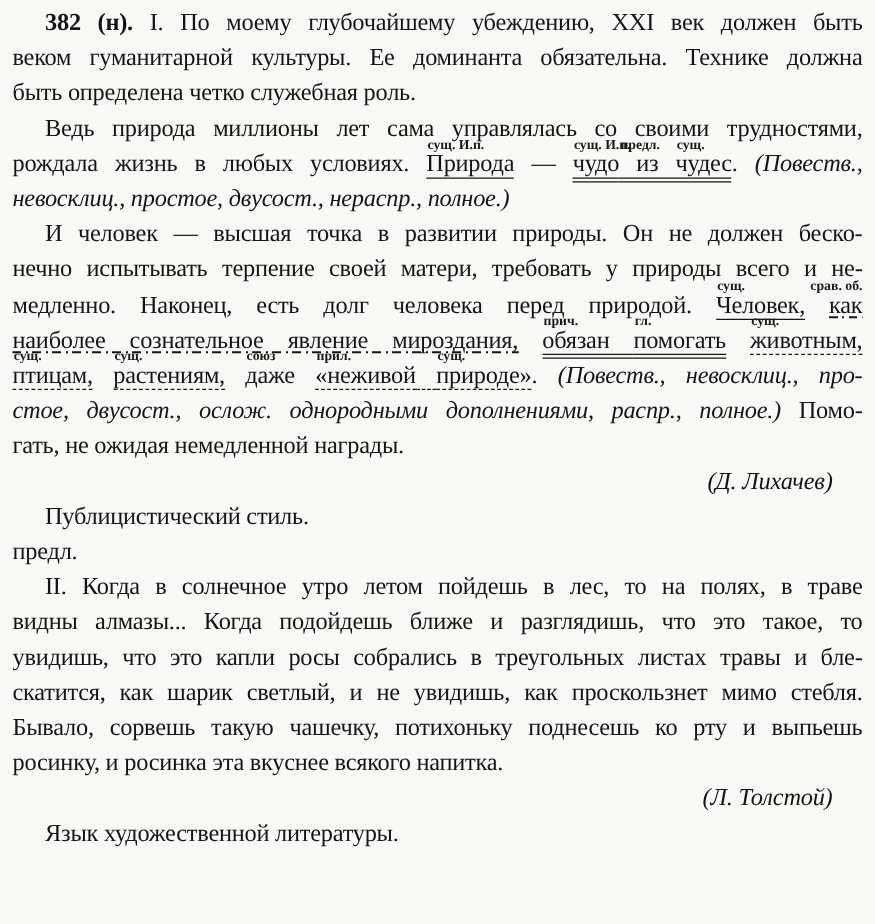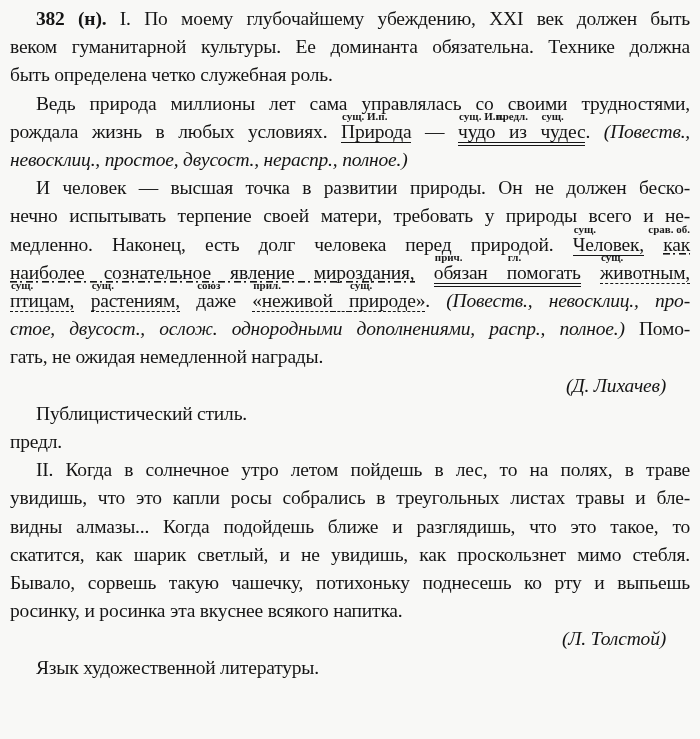--- a/index.html
+++ b/index.html
@@ -57,21 +57,21 @@
       <div class="line j"><span class="seg"><span>нечно испытывать терпение своей матери, требовать у природы всего и не-</span></span></div>
       <div class="line j"><span class="seg"><span>медленно. Наконец, есть долг человека перед природой. </span></span><span class="seg u-solid"><span class="ann">сущ.</span><span>Человек,</span></span><span class="seg"><span> </span></span><span class="seg u-dashdot ann-r"><span class="ann">срав. об.</span><span>как</span></span></div>
       <div class="line j"><span class="seg u-dashdot"><span>наиболее сознательное явление мироздания,</span></span><span class="seg"><span> </span></span><span class="seg u-double"><span class="ann">прич.</span><span>обязан</span></span><span class="seg u-double"><span> </span></span><span class="seg u-double"><span class="ann">гл.</span><span>помогать</span></span><span class="seg"><span> </span></span><span class="seg u-dashed"><span class="ann">сущ.</span><span>животным,</span></span></div>
       <div class="line j"><span class="seg u-dashed"><span class="ann">сущ.</span><span>птицам,</span></span><span class="seg"><span> </span></span><span class="seg u-dashed"><span class="ann">сущ.</span><span>растениям,</span></span><span class="seg"><span> </span></span><span class="seg"><span class="ann">союз</span><span>даже</span></span><span class="seg"><span> </span></span><span class="seg u-dashed"><span class="ann">прил.</span><span>«неживой</span></span><span class="seg u-dashed"><span> </span></span><span class="seg u-dashed"><span class="ann">сущ.</span><span>природе»</span></span><span class="seg"><span>. </span></span><span class="seg italic"><span>(Повеств., невосклиц., про-</span></span></div>
       <div class="line j"><span class="seg italic"><span>стое, двусост., ослож. однородными дополнениями, распр., полное.)</span></span><span class="seg"><span> Помо-</span></span></div>
       <div class="line l"><span class="seg"><span>гать, не ожидая немедленной награды.</span></span></div>
       <div class="line r"><span class="seg italic"><span>(Д. Лихачев)</span></span></div>
       <div class="line l indent"><span class="seg"><span>Публицистический стиль.</span></span></div>
       <div class="line l"><span class="seg"><span>предл.</span></span></div>
       <div class="line j indent"><span class="seg"><span>II. Когда в солнечное утро летом пойдешь в лес, то на полях, в траве</span></span></div>
+      <div class="line j"><span class="seg"><span>видны алмазы... Когда подойдешь ближе и разглядишь, что это такое, то</span></span></div>
       <div class="line j"><span class="seg"><span>увидишь, что это капли росы собрались в треугольных листах травы и бле-</span></span></div>
-      <div class="line j"><span class="seg"><span>видны алмазы... Когда подойдешь ближе и разглядишь, что это такое, то</span></span></div>
       <div class="line j"><span class="seg"><span>скатится, как шарик светлый, и не увидишь, как проскользнет мимо стебля.</span></span></div>
       <div class="line j"><span class="seg"><span>Бывало, сорвешь такую чашечку, потихоньку поднесешь ко рту и выпьешь</span></span></div>
       <div class="line l"><span class="seg"><span>росинку, и росинка эта вкуснее всякого напитка.</span></span></div>
       <div class="line r"><span class="seg italic"><span>(Л. Толстой)</span></span></div>
       <div class="line l indent"><span class="seg"><span>Язык художественной литературы.</span></span></div>
     </div>
 </div>
 
 </body></html>

